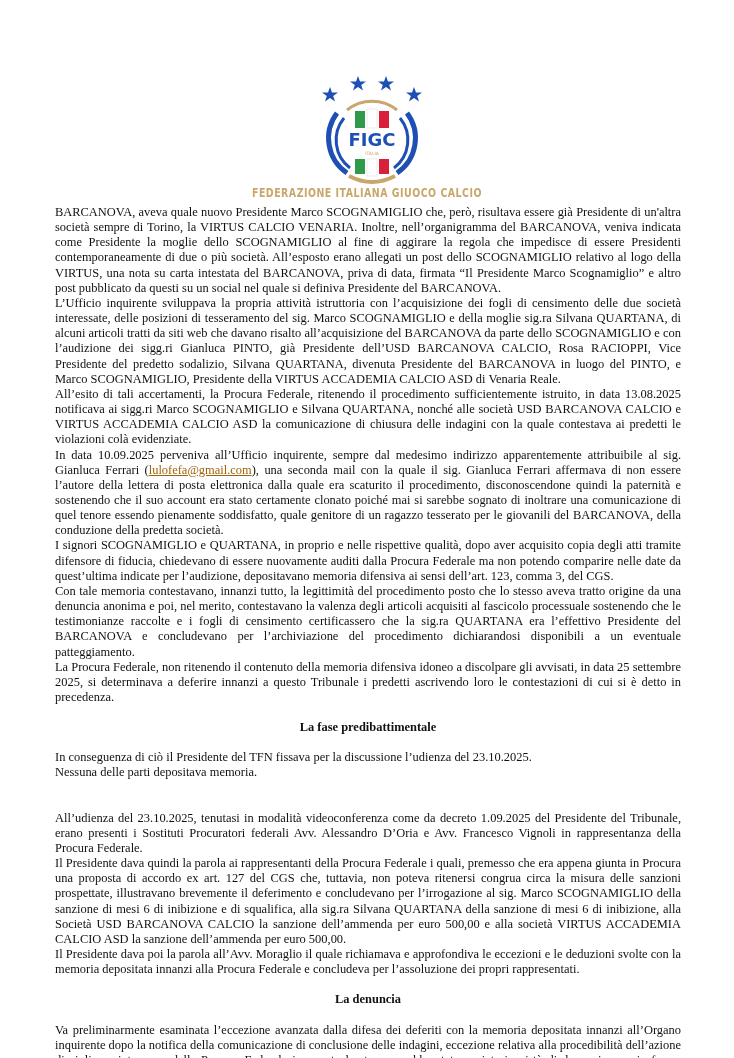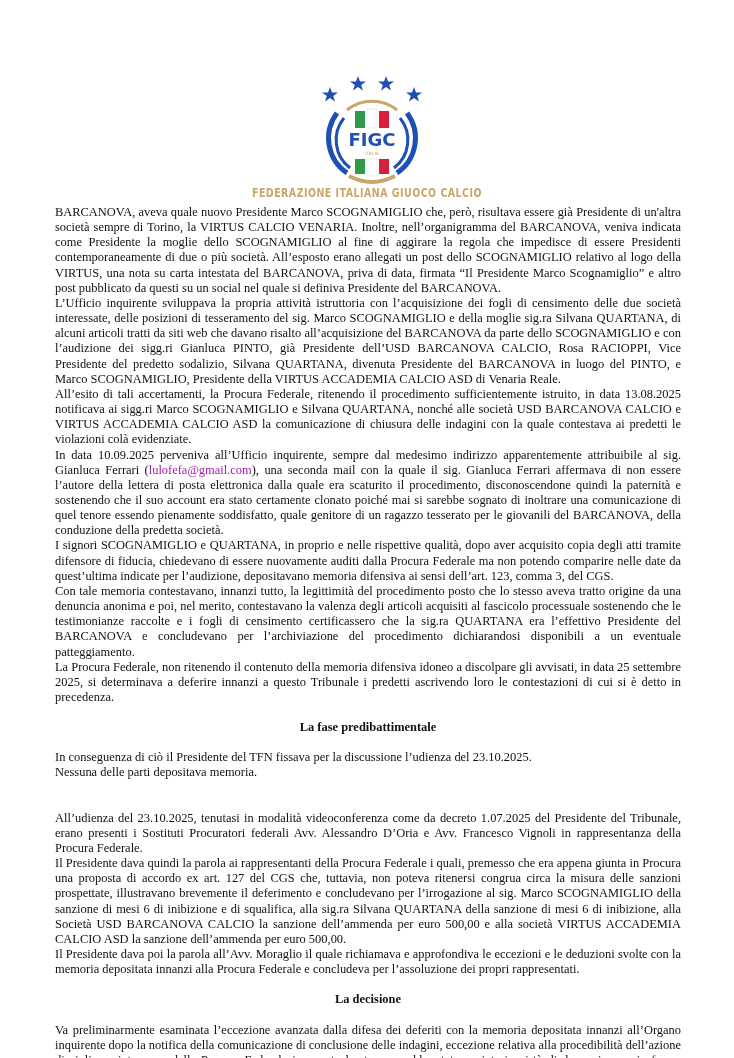--- a/index.html
+++ b/index.html
@@ -5,21 +5,21 @@
   html, body { margin:0; padding:0; background:#ffffff; }
   body { width:734px; height:1058px; overflow:hidden; position:relative; font-family:"Liberation Serif", serif; color:#111; }
   .logo-wrap { position:absolute; left:0; top:16px; width:585px; height:170px;margin-top:31px; }
   .logo-svg { position:absolute; left:317px; top:26px; width:110px; height:115px; }
   .fed-name { position:absolute; top:139px; left:0; width:734px; text-align:center; font-family:"DejaVu Sans", sans-serif; font-weight:bold; font-size:11.5px; letter-spacing:0.6px; color:#c9a66b; transform:scaleX(0.82); transform-origin:center; }
   .content { position:absolute; left:55px; top:205px; width:626px; font-size:12.45px; line-height:15.15px; }
   .content p { margin:0; text-align:justify; }
   .content h3 { margin:0; font-size:12.45px; font-weight:bold; text-align:center; line-height:15.15px; }
   .gap-before-h { height:15px; }
   .gap-after-h { height:15px; }
-  .mail-link { color:#a21caf; }
+  .mail-link { color:#a16207; text-decoration:underline; }
 </style>
 </head>
 <body>
 
 <div class="logo-wrap">
   <svg class="logo-svg" viewBox="0 0 110 115">
     <g fill="#1d4fb5">
       <polygon points="13,14 15,19.5 21,19.5 16.2,23 18,28.5 13,25 8,28.5 9.8,23 5,19.5 11,19.5"></polygon>
       <polygon points="41,3 43,8.5 49,8.5 44.2,12 46,17.5 41,14 36,17.5 37.8,12 33,8.5 39,8.5"></polygon>
       <polygon points="69,3 71,8.5 77,8.5 72.2,12 74,17.5 69,14 64,17.5 65.8,12 61,8.5 67,8.5"></polygon>
@@ -57,21 +57,21 @@
   <p>I signori SCOGNAMIGLIO e QUARTANA, in proprio e nelle rispettive qualità, dopo aver acquisito copia degli atti tramite difensore di fiducia, chiedevano di essere nuovamente auditi dalla Procura Federale ma non potendo comparire nelle date da quest’ultima indicate per l’audizione, depositavano memoria difensiva ai sensi dell’art. 123, comma 3, del CGS.</p>
   <p>Con tale memoria contestavano, innanzi tutto, la legittimità del procedimento posto che lo stesso aveva tratto origine da una denuncia anonima e poi, nel merito, contestavano la valenza degli articoli acquisiti al fascicolo processuale sostenendo che le testimonianze raccolte e i fogli di censimento certificassero che la sig.ra QUARTANA era l’effettivo Presidente del BARCANOVA e concludevano per l’archiviazione del procedimento dichiarandosi disponibili a un eventuale patteggiamento.</p>
   <p>La Procura Federale, non ritenendo il contenuto della memoria difensiva idoneo a discolpare gli avvisati, in data 25 settembre 2025, si determinava a deferire innanzi a questo Tribunale i predetti ascrivendo loro le contestazioni di cui si è detto in precedenza.</p>
   <div class="gap-before-h"></div>
   <h3>La fase predibattimentale</h3>
   <div class="gap-after-h"></div>
   <p>In conseguenza di ciò il Presidente del TFN fissava per la discussione l’udienza del 23.10.2025.</p>
   <p>Nessuna delle parti depositava memoria.</p>
   <div class="gap-before-h"></div>
   <div class="gap-after-h"></div>
-  <p>All’udienza del 23.10.2025, tenutasi in modalità videoconferenza come da decreto 1.07.2025 del Presidente del Tribunale, erano presenti i Sostituti Procuratori federali Avv. Alessandro D’Oria e Avv. Francesco Vignoli in rappresentanza della Procura Federale.</p>
+  <p>All’udienza del 23.10.2025, tenutasi in modalità videoconferenza come da decreto 1.09.2025 del Presidente del Tribunale, erano presenti i Sostituti Procuratori federali Avv. Alessandro D’Oria e Avv. Francesco Vignoli in rappresentanza della Procura Federale.</p>
   <p>Il Presidente dava quindi la parola ai rappresentanti della Procura Federale i quali, premesso che era appena giunta in Procura una proposta di accordo ex art. 127 del CGS che, tuttavia, non poteva ritenersi congrua circa la misura delle sanzioni prospettate, illustravano brevemente il deferimento e concludevano per l’irrogazione al sig. Marco SCOGNAMIGLIO della sanzione di mesi 6 di inibizione e di squalifica, alla sig.ra Silvana QUARTANA della sanzione di mesi 6 di inibizione, alla Società USD BARCANOVA CALCIO la sanzione dell’ammenda per euro 500,00 e alla società VIRTUS ACCADEMIA CALCIO ASD la sanzione dell’ammenda per euro 500,00.</p>
   <p>Il Presidente dava poi la parola all’Avv. Moraglio il quale richiamava e approfondiva le eccezioni e le deduzioni svolte con la memoria depositata innanzi alla Procura Federale e concludeva per l’assoluzione dei propri rappresentati.</p>
   <div class="gap-before-h"></div>
-  <h3>La decisione</h3>
+  <h3>La denuncia</h3>
   <div class="gap-after-h"></div>
   <p>Va preliminarmente esaminata l’eccezione avanzata dalla difesa dei deferiti con la memoria depositata innanzi all’Organo inquirente dopo la notifica della comunicazione di conclusione delle indagini, eccezione relativa alla procedibilità dell’azione disciplinare intrapresa dalla Procura Federale in quanto la stessa sarebbe stata avviata in virtù di denuncia resa in forma anonima.</p>
 
 </div>
 
 </body></html>

